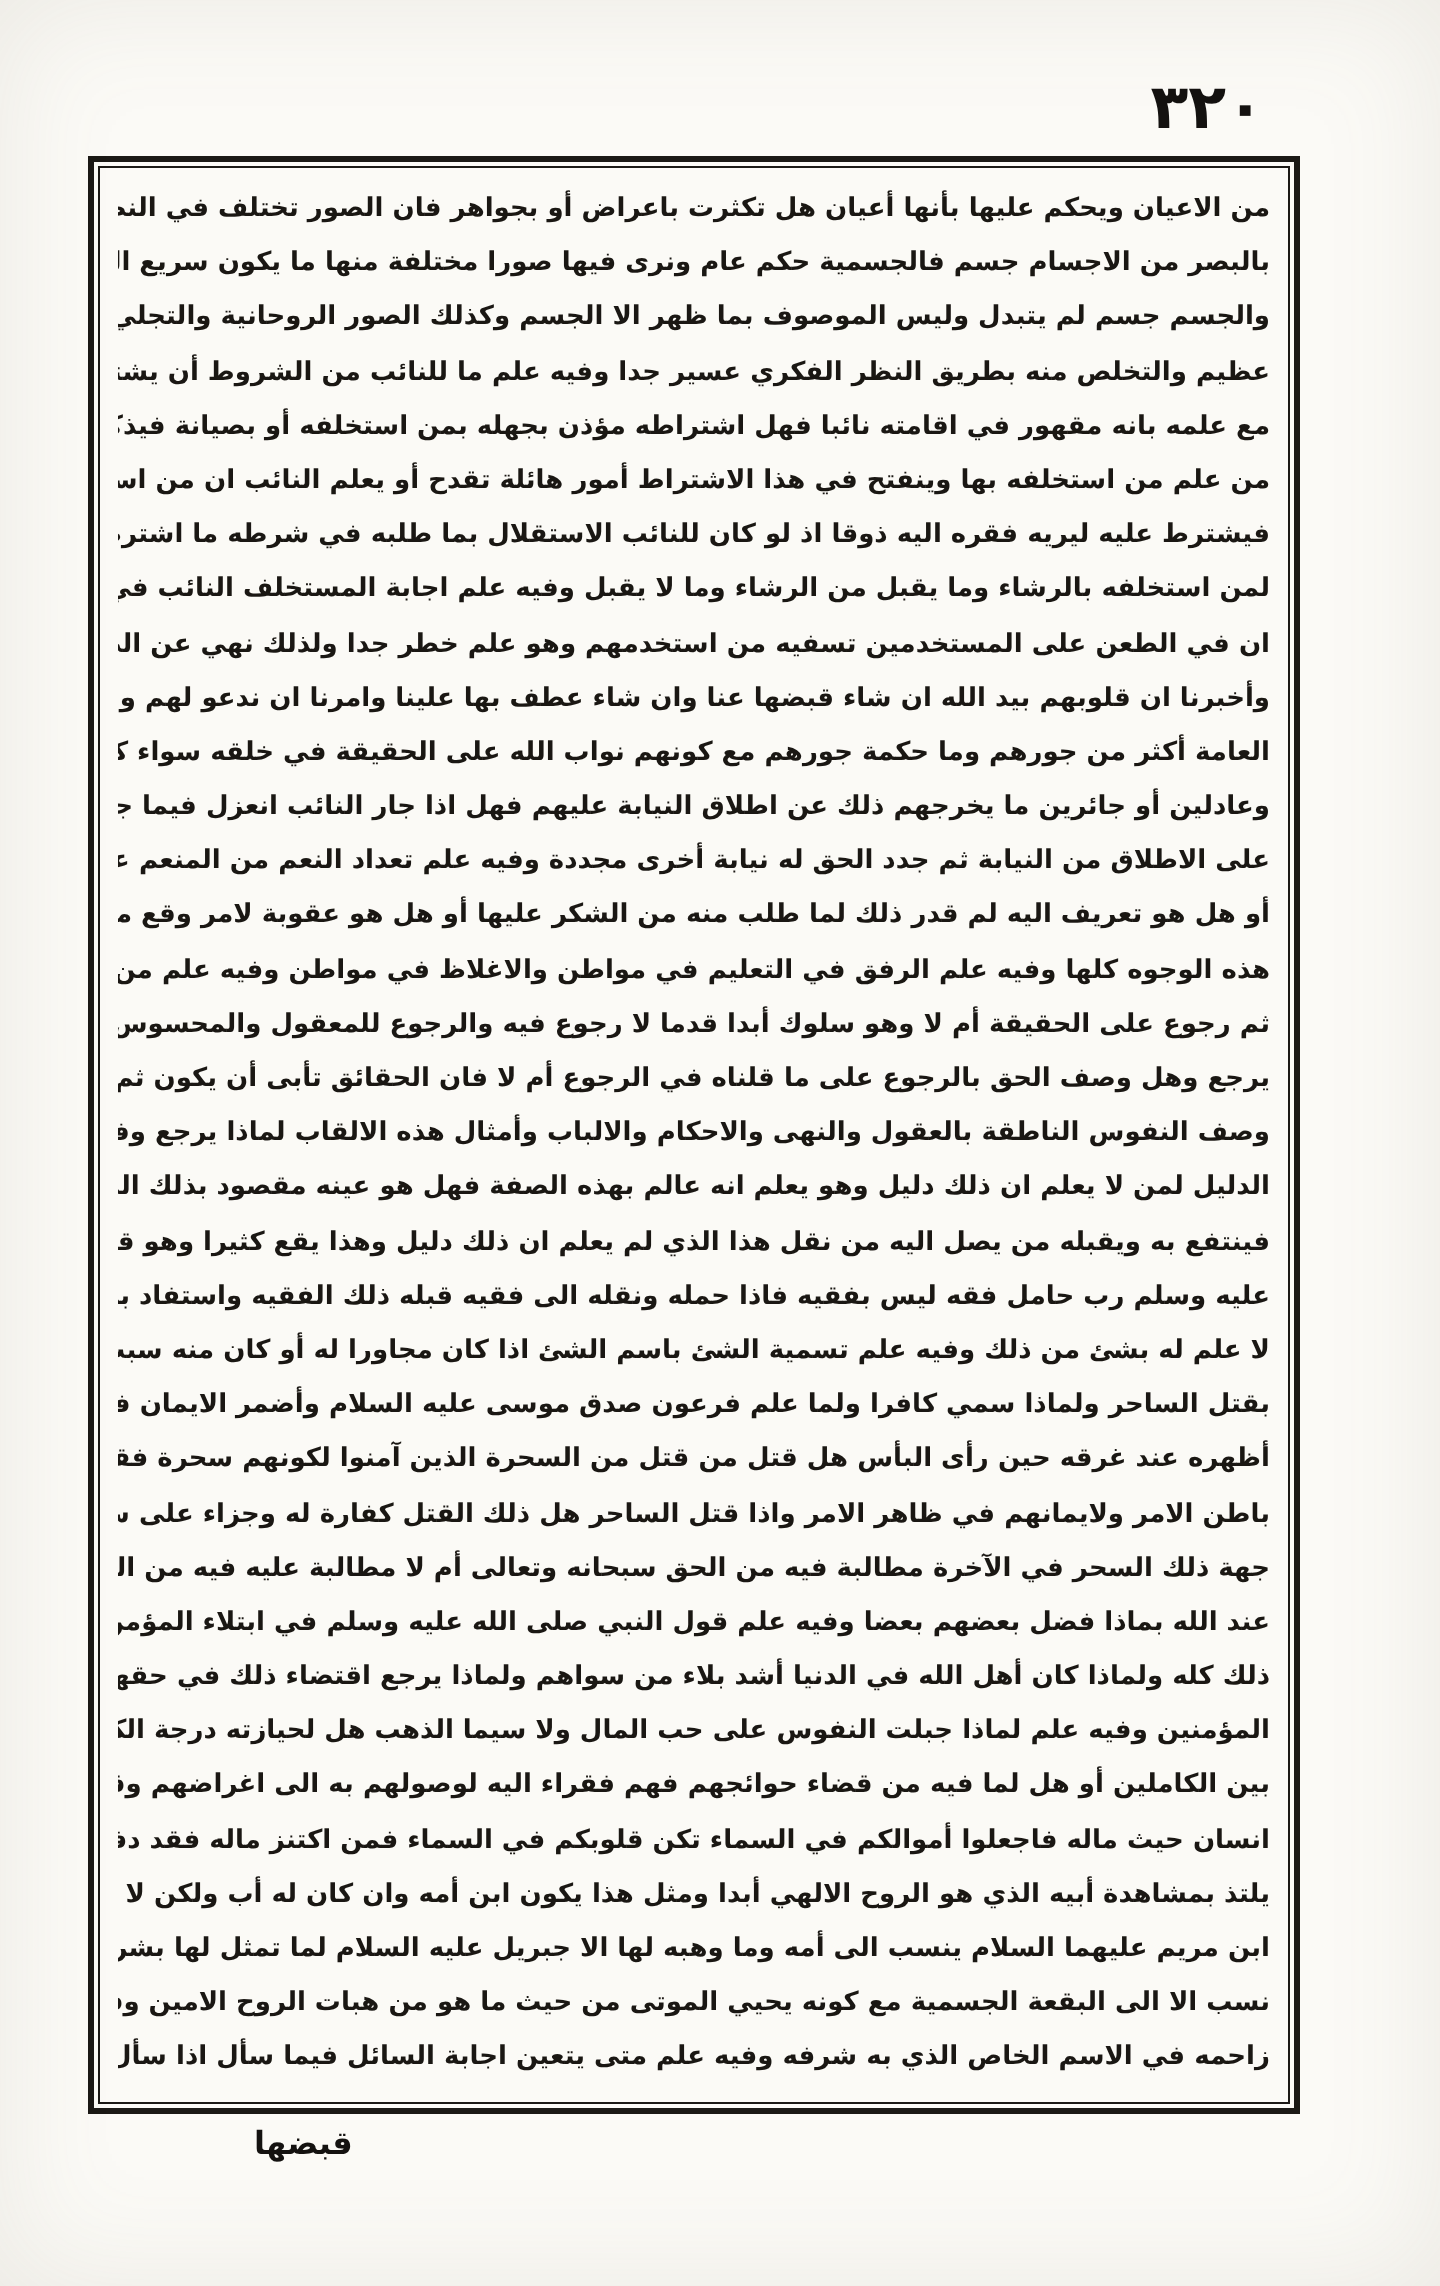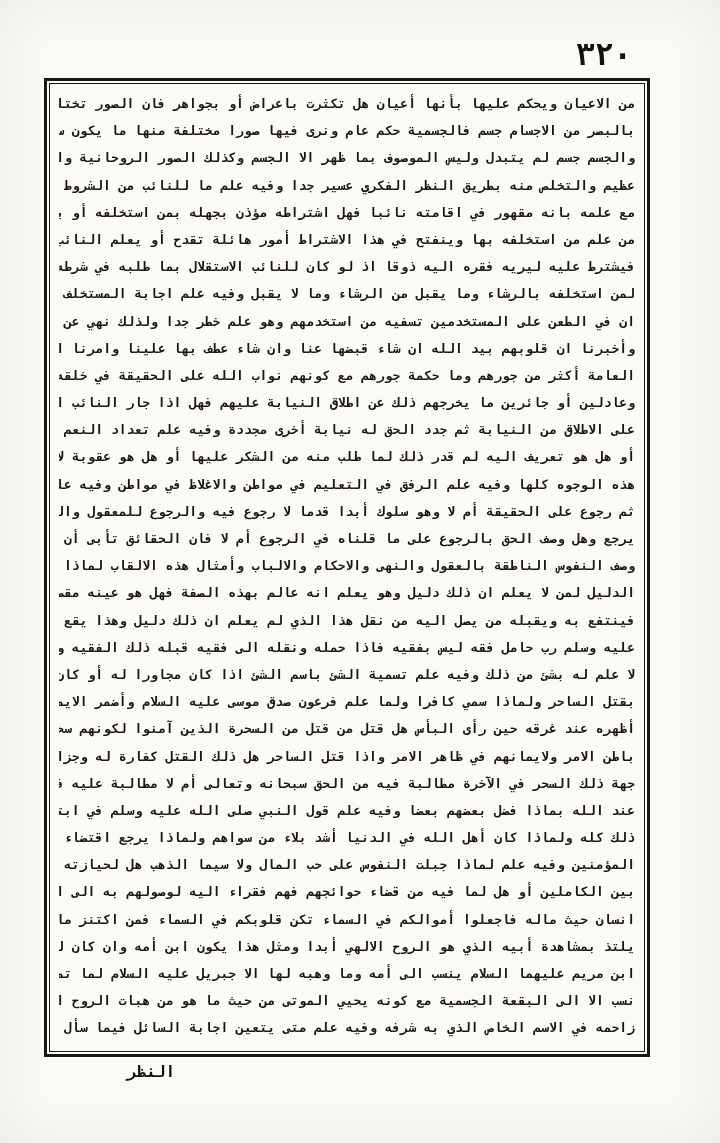--- a/index.html
+++ b/index.html
@@ -16,21 +16,20 @@
   .page::after {
     content: "";
     position: absolute;
     inset: 0;
     pointer-events: none;
     box-shadow: inset 0 0 60px rgba(120,115,100,0.12);
   }
   .page {
     position: absolute;
     inset: 0;
-    font-family: Liberation Mono, monospace;
   }
   .page-number {
     position: absolute;
     top: 36px;
     right: 88px;
     font-size: 31px;
     font-weight: bold;
     letter-spacing: 1px;
     direction: rtl;
     color: #141210;
@@ -124,15 +123,15 @@
           <div class="text-line">بين الكاملين أو هل لما فيه من قضاء حوائجهم فهم فقراء اليه لوصولهم به الى اغراضهم وقول عيسى عليه السلام قلب كل</div>
           <div class="text-line">انسان حيث ماله فاجعلوا أموالكم في السماء تكن قلوبكم في السماء فمن اكتنز ماله فقد دفن قلبه في أرض طبيعته فلا</div>
           <div class="text-line">يلتذ بمشاهدة أبيه الذي هو الروح الالهي أبدا ومثل هذا يكون ابن أمه وان كان له أب ولكن لا ينسب اليه كعيسى</div>
           <div class="text-line">ابن مريم عليهما السلام ينسب الى أمه وما وهبه لها الا جبريل عليه السلام لما تمثل لها بشرا سويا وأعلمها ومع هذا فما</div>
           <div class="text-line">نسب الا الى البقعة الجسمية مع كونه يحيي الموتى من حيث ما هو من هبات الروح الامين وفيه علم الغيرة الالهية ومن</div>
           <div class="text-line">زاحمه في الاسم الخاص الذي به شرفه وفيه علم متى يتعين اجابة السائل فيما سأل اذا سأل ومن سأل بالحال هل يتعين</div>
         </div>
     </div>
   </div>
 
-  <div class="catchword">النظر</div>
+  <div class="catchword">قبضها</div>
 
 </div>
 
 </body></html>

